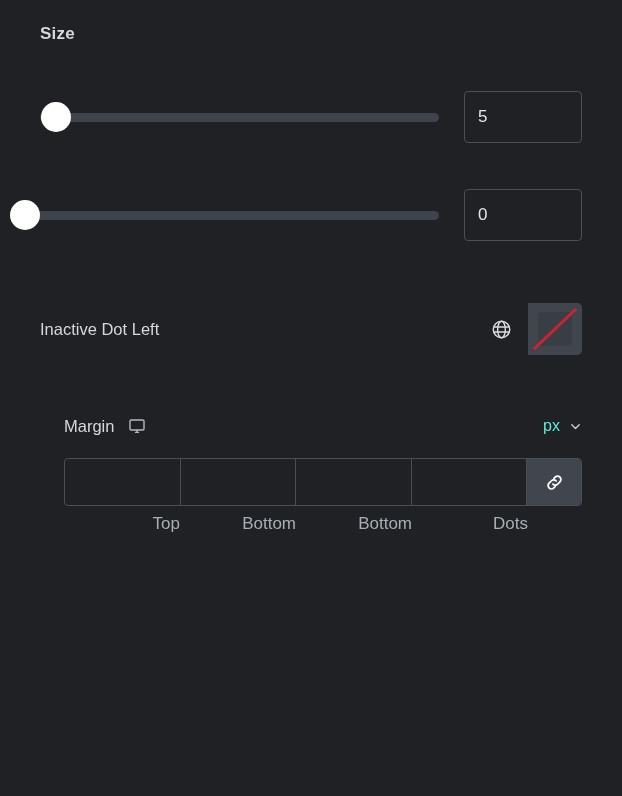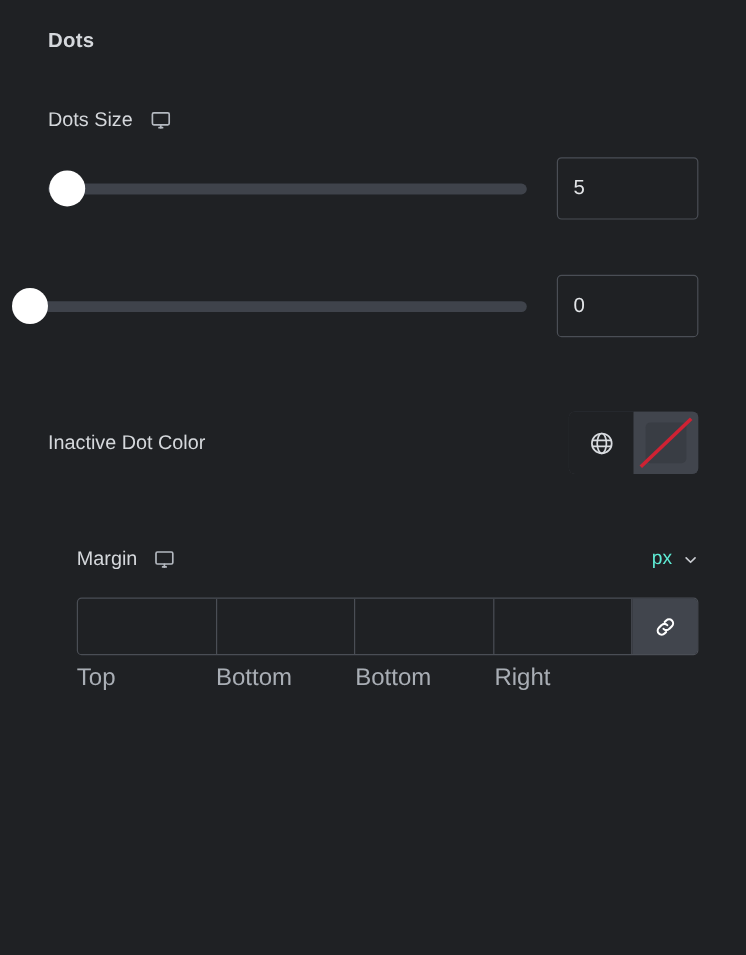--- a/index.html
+++ b/index.html
@@ -198,44 +198,34 @@
     color: #ffffff;
   }
   .dim-link svg { display: block; }
 
   .dim-labels {
     display: flex;
     margin-top: 8px;
   }
   .dim-labels span {
     flex: 1 1 0;
-    text-align: left;
-    font-size: 20px;
+    text-align: right;
+    font-size: 17px;
     color: #a9aeb5;
   }
   .dim-labels .spacer { flex: 0 0 54px; }
 </style>
 </head>
 <body>
 
 <div class="panel">
 
-  <div class="section-title">Dots</div>
+  <div class="section-title">Size</div>
 
   <div class="control" style="margin-top:47px;">
-    <div class="control-head">
-      <span class="control-label">Dots Size</span>
-      <span class="device-icon">
-        <svg width="18" height="18" viewBox="0 0 18 18" fill="none" stroke="currentColor" stroke-width="1.4">
-          <rect x="2" y="3" width="14" height="10" rx="1.2"></rect>
-          <path d="M7.5 15.4h3" stroke-linecap="round"></path>
-          <path d="M9 13.2v2.2" stroke-linecap="round"></path>
-        </svg>
-      </span>
-    </div>
 
     <div class="slider-row" style="margin-top:22px;">
       <div class="slider-wrap" style="width:418px;">
         <div class="slider-track">
           <div class="slider-handle" style="left:4%;"></div>
         </div>
       </div>
       <input class="num-input" type="text" style="width: 118px; height: 52px; margin-left: 25px;" value="5">
     </div>
   </div>
@@ -247,21 +237,21 @@
         <div class="slider-track">
           <div class="slider-handle" style="left:0%;"></div>
         </div>
       </div>
       <input class="num-input" type="text" style="width: 118px; height: 52px; margin-left: 25px;" value="0">
     </div>
   </div>
 
 
   <div class="control-head" style="margin-top:62px;justify-content:space-between;">
-    <span class="control-label">Inactive Dot Color</span>
+    <span class="control-label">Inactive Dot Left</span>
     <div class="color-control">
       <div class="color-globe">
         <svg width="23" height="23" viewBox="0 0 24 24" fill="none" stroke="currentColor" stroke-width="1.5">
           <circle cx="12" cy="12" r="8.6"></circle>
           <ellipse cx="12" cy="12" rx="4" ry="8.6"></ellipse>
           <path d="M3.6 9.4h16.8M3.6 14.6h16.8"></path>
         </svg>
       </div>
       <div class="color-swatch">
         <div class="swatch-inner"></div>
@@ -314,18 +304,18 @@
           <path d="M10.2 13.8a3.7 3.7 0 0 0 5.4 0l2.6-2.6a3.8 3.8 0 0 0-5.4-5.4l-1.5 1.5"></path>
           <path d="M13.8 10.2a3.7 3.7 0 0 0-5.4 0l-2.6 2.6a3.8 3.8 0 0 0 5.4 5.4l1.5-1.5"></path>
         </svg>
       </div>
     </div>
 
     <div class="dim-labels">
       <span>Top</span>
       <span>Bottom</span>
       <span>Bottom</span>
-      <span>Right</span>
+      <span>Dots</span>
       <span class="spacer"></span>
     </div>
   </div>
 
 </div>
 
 </body></html>

